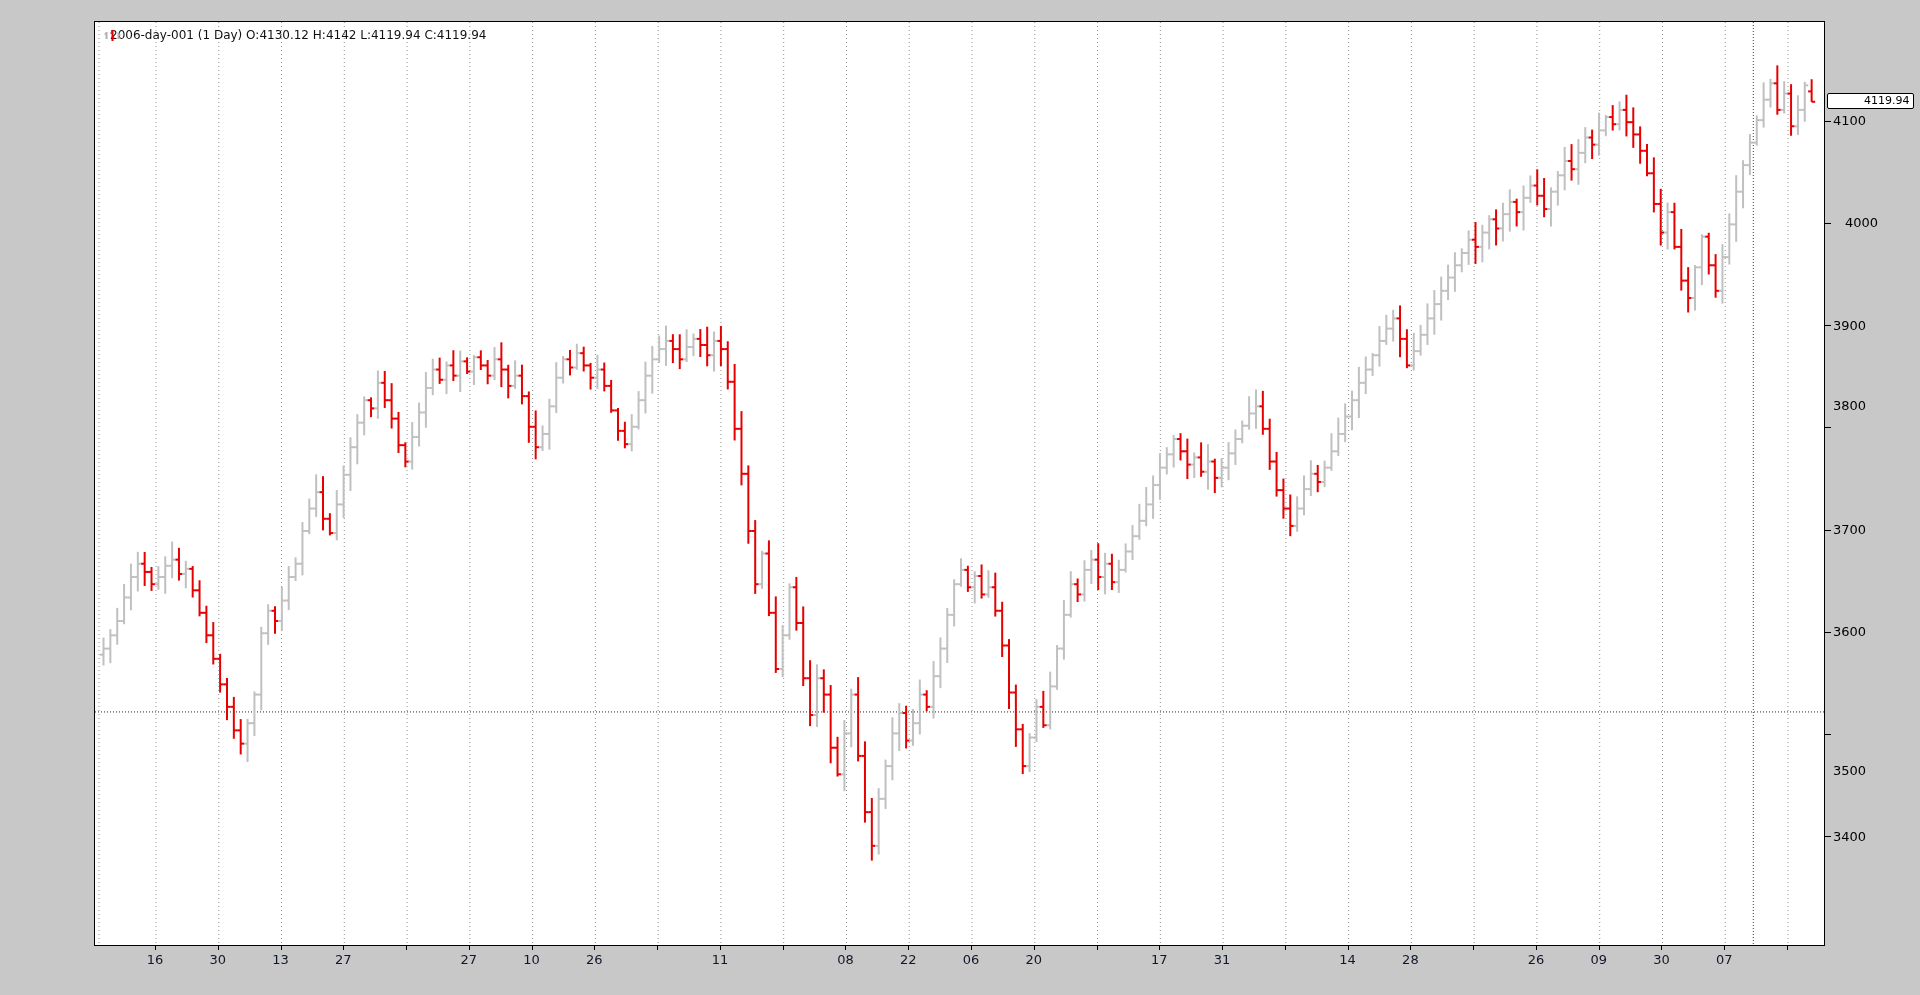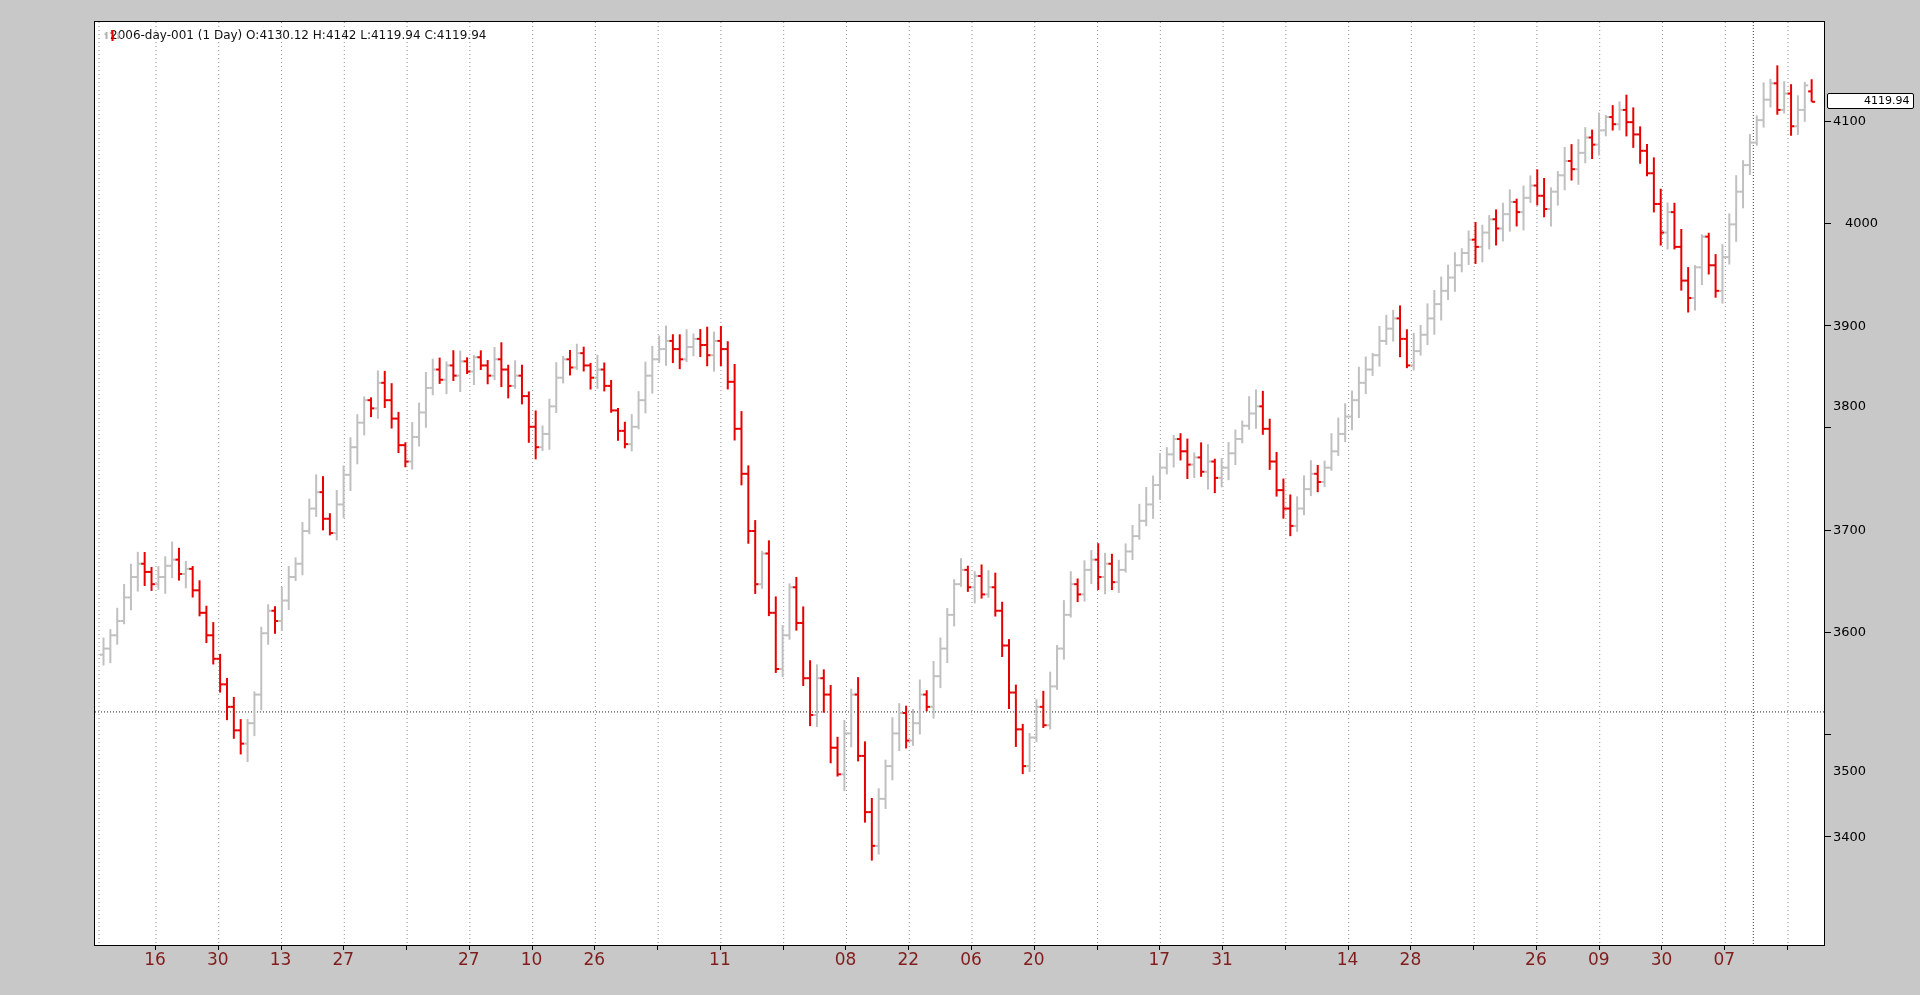--- a/index.html
+++ b/index.html
@@ -31,21 +31,21 @@
     line-height: 14px;
   }
   .ytick {
     position: absolute; left: 1825px; width: 6px; height: 1px;
     background: #000;
   }
   .xaxis-label {
     position: absolute; top: 952px; width: 40px;
     margin-left: -20px;
     text-align: center;
-    font-size: 17px; color: #7f1d1d;
+    font-size: 13px; color: #0f172a;
     line-height: 15px;
   }
   .xtick {
     position: absolute; top: 946px; width: 1px; height: 4px;
     background: #000;
   }
   .price-box {
     position: absolute; left: 1827px;
     background: #fff;
     border: 1px solid #000;

